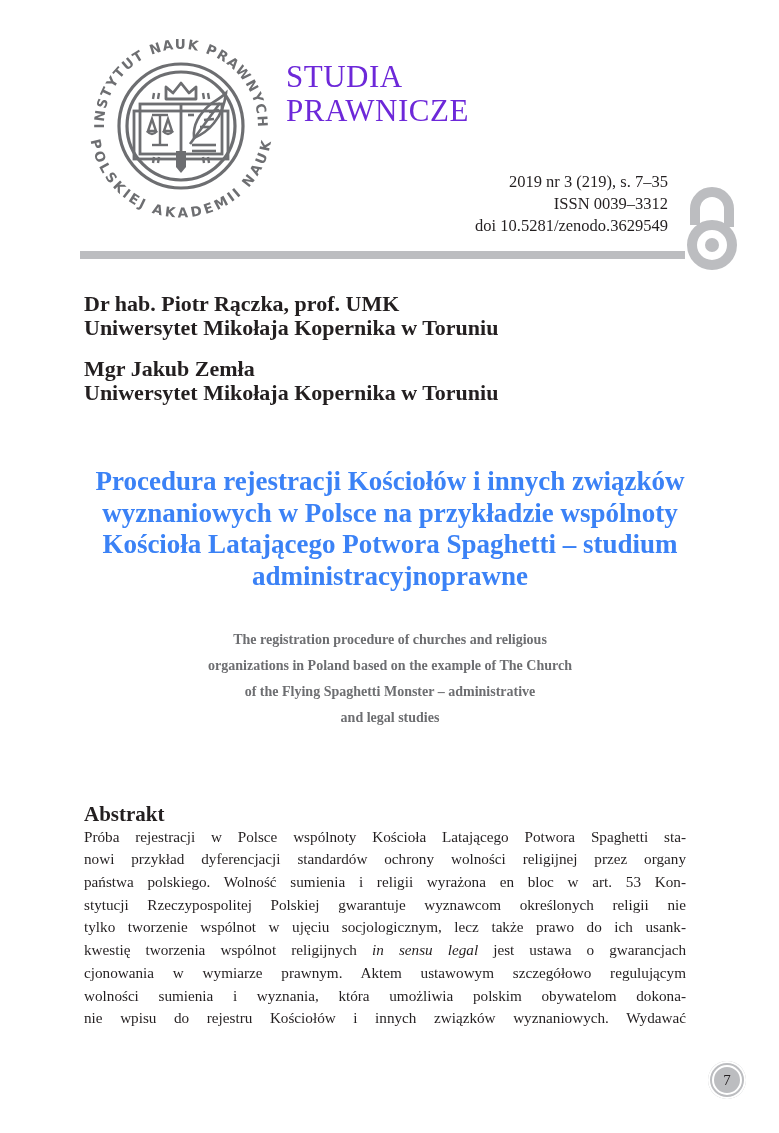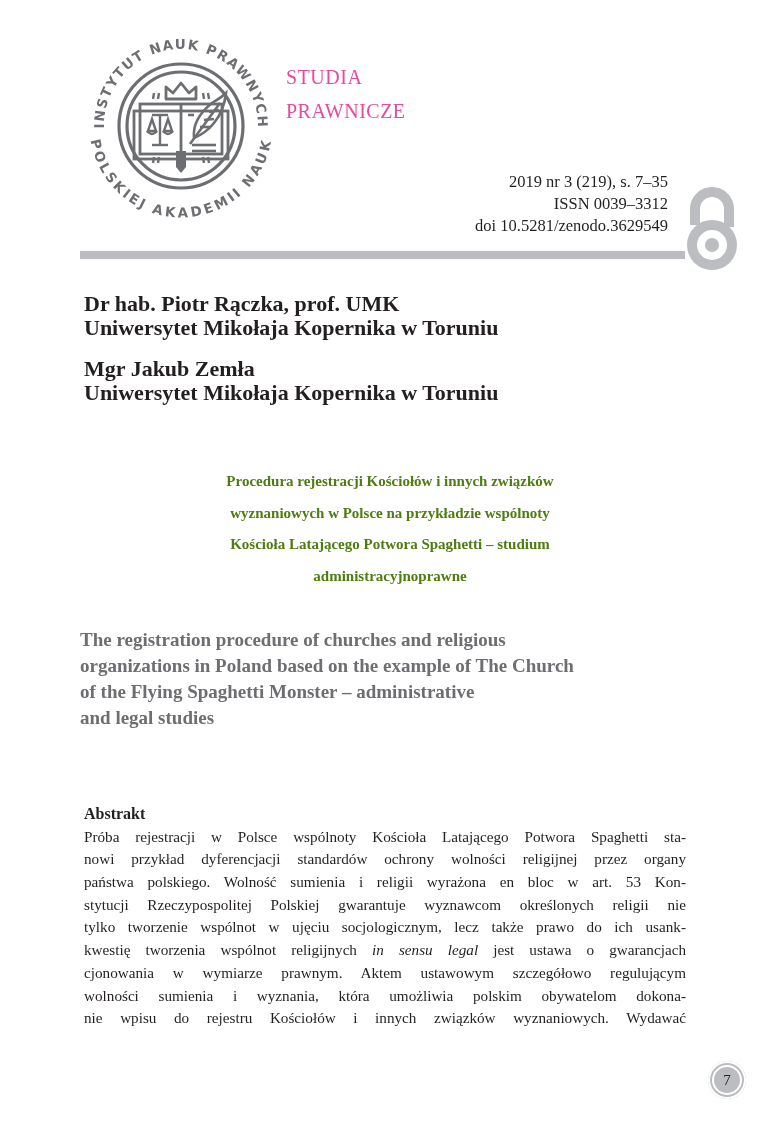--- a/index.html
+++ b/index.html
@@ -4,46 +4,46 @@
   <style>
     html, body { margin: 0; padding: 0; background: #ffffff; }
     body { width: 779px; height: 1133px; position: relative; overflow: hidden;
            font-family: "Liberation Serif", "DejaVu Serif", serif; color: #231f20; }
     .abs { position: absolute; }
 
     
     #logo { left: 86px; top: 31px; width: 190px; height: 190px; }
 
     
-    .journal-title { left: 286px; top: 60px; font-size: 20px; line-height: 34px; letter-spacing: 0.5px; color: #ec4899; }
+    .journal-title { left: 286px; top: 60px; font-size: 31px; line-height: 34px; letter-spacing: 0.5px; color: #6d28d9; }
     .journal-title div { white-space: nowrap; }
 
     
     .issue-info { right: 111px; top: 171px; text-align: right; font-size: 16.5px; line-height: 22px; color: #231f20; }
     .issue-info div { white-space: nowrap; margin-left: 32px; }
 
     
     #oa-icon { left: 684px; top: 185px; width: 60px; height: 88px; }
 
     
     .divider { left: 80px; top: 251px; width: 605px; height: 8px; background: #bcbdc0; }
 
     
     .authors { left: 84px; top: 292px; font-size: 22px; line-height: 24px; font-weight: bold; }
     .author-block { margin-bottom: 17px; }
     .author-block div { white-space: nowrap; }
 
     
-    .title-pl { left: 80px; width: 620px; top: 466px; text-align: center; font-size: 15px; line-height: 31.5px; font-weight: bold; color: #4d7c0f; }
-    .title-en { left: 80px; width: 620px; top: 627px; text-align: left; font-size: 19px; line-height: 26px; font-weight: bold; color: #6d6e71; }
+    .title-pl { left: 80px; width: 620px; top: 466px; text-align: center; font-size: 27px; line-height: 31.5px; font-weight: bold; color: #3b82f6; }
+    .title-en { left: 80px; width: 620px; top: 627px; text-align: center; font-size: 14px; line-height: 26px; font-weight: bold; color: #6d6e71; }
     .title-pl div, .title-en div { white-space: nowrap; }
 
     
     .abstract { left: 84px; top: 803px; width: 602px; font-size: 15.2px; line-height: 22.7px; }
-    .abstract-heading { font-weight: bold; font-size: 16px; margin-bottom: 0; }
+    .abstract-heading { font-weight: bold; font-size: 21px; margin-bottom: 0; }
     .abstract-line { text-align: justify; text-align-last: justify; white-space: nowrap; overflow: hidden; height: 22.7px; }
     .abstract-line em { font-style: italic; }
 
     
     .page-number { left: 708px; top: 1061px; width: 38px; height: 38px; border-radius: 50%;
                    background: #bcbdc0; box-shadow: 0 0 0 2px #fff inset; display: flex; align-items: center; justify-content: center; }
     .page-number-inner { width: 30px; height: 30px; border-radius: 50%; border: 2px solid #ffffff; display: flex; align-items: center; justify-content: center; font-size: 15px; color: #231f20; box-sizing: border-box; }
   </style>
 </head>
 <body>

